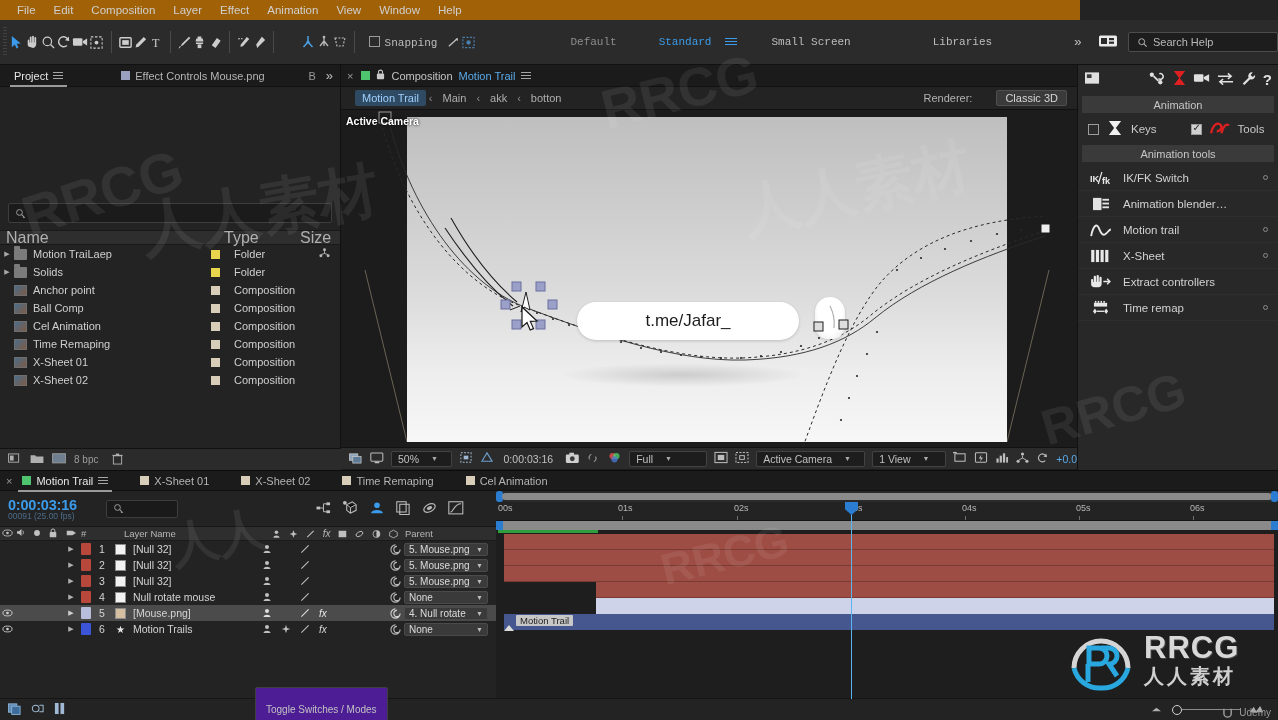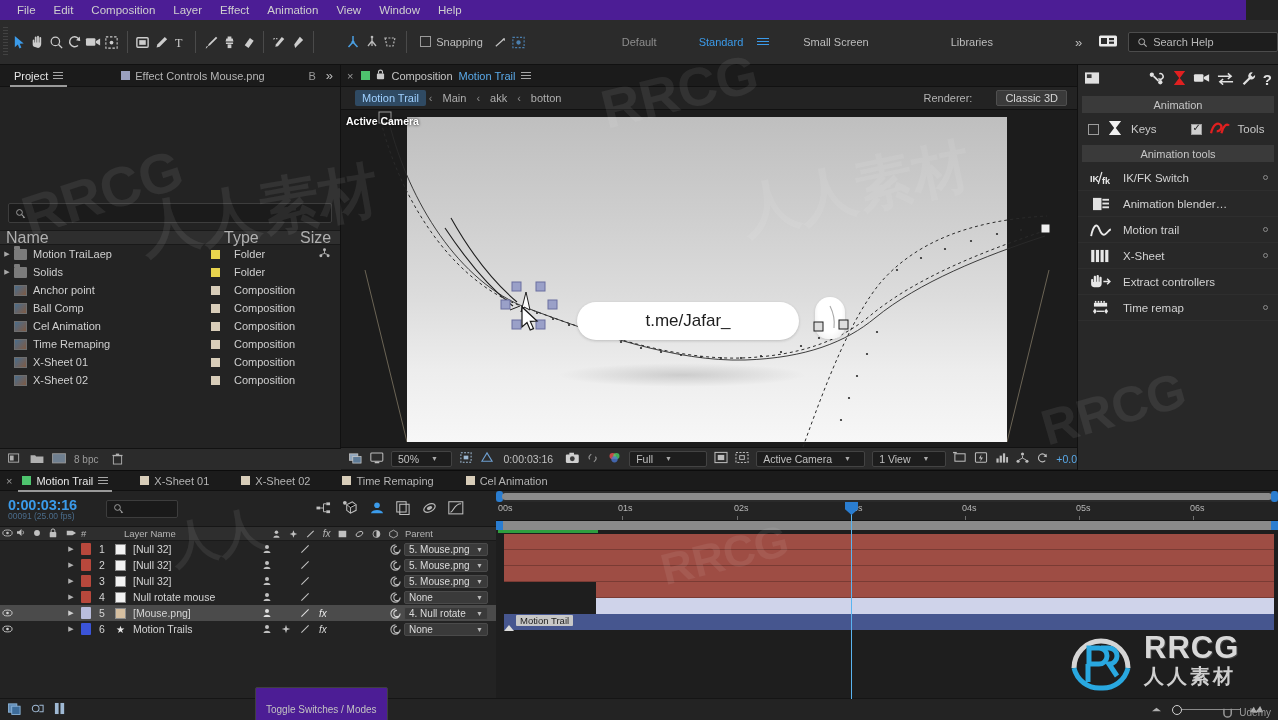--- a/index.html
+++ b/index.html
@@ -6,35 +6,35 @@
   html,body {
     width:1278px; height:720px; overflow:hidden;
     background:#1e1e1e;
     font-family:"Liberation Sans", sans-serif;
     font-size:11px; color:#c8c8c8;
     -webkit-font-smoothing:antialiased;
   }
   #app { position:relative; width:1278px; height:720px; background:#232323; }
 
   
-  .menubar { position:absolute; left:0; top:0; width:1246px; height:20px;
-    background:#4c1d95; display:flex; align-items:center; padding-left:8px; gap:0; }
+  .menubar { position:absolute; left:0; top:0; width:1080px; height:20px;
+    background:#a16207; display:flex; align-items:center; padding-left:8px; gap:0; }
   .menubar .mi { padding:0 9px; font-size:11.5px; color:#cfcfcf; line-height:20px; cursor:default; }
 
   
   .toolbar { position:absolute; left:0; top:20px; width:1278px; height:45px;
     background:#2b2b2b; border-bottom:1px solid #111; display:flex; align-items:center; }
   .tgrip { width:7px; height:30px; margin:0 2px 0 3px;
     background:repeating-linear-gradient(to bottom,#555 0 1px,transparent 1px 3px); opacity:.55; }
   .tbtn { width:26px; height:26px; display:flex; align-items:center; justify-content:center;
     position:relative; color:#cdcdcd; }
   .tbtn.sel { color:#3b9bea; }
   .tbtn svg { display:block; }
   .tsep { width:1px; height:22px; background:#4a4a4a; margin:0 6px; }
-  .tlabel { font-size:11px; color:#bdbdbd; padding:0 8px; white-space:nowrap; }
+  .tlabel { font-size:11px; color:#bdbdbd; padding:0 8px; white-space:nowrap;font-family:Liberation Mono, monospace; }
   .tlabel.blue { color:#3b9bea; }
   .tlabel.dim { color:#8d8d8d; }
   .snapbox { width:11px;height:11px;border:1px solid #9a9a9a;background:#2b2b2b;
      display:inline-block; vertical-align:-1px; margin-right:5px; }
   .hamb { display:inline-block; width:12px; }
   .hamb i { display:block; height:1px; background:#3b9bea; margin:2px 0; }
   .searchhelp { display:flex; align-items:center; gap:5px; height:20px;
     border:1px solid #4c4c4c; background:#1d1d1d; border-radius:2px; padding:0 8px; min-width:150px; }
 
   

